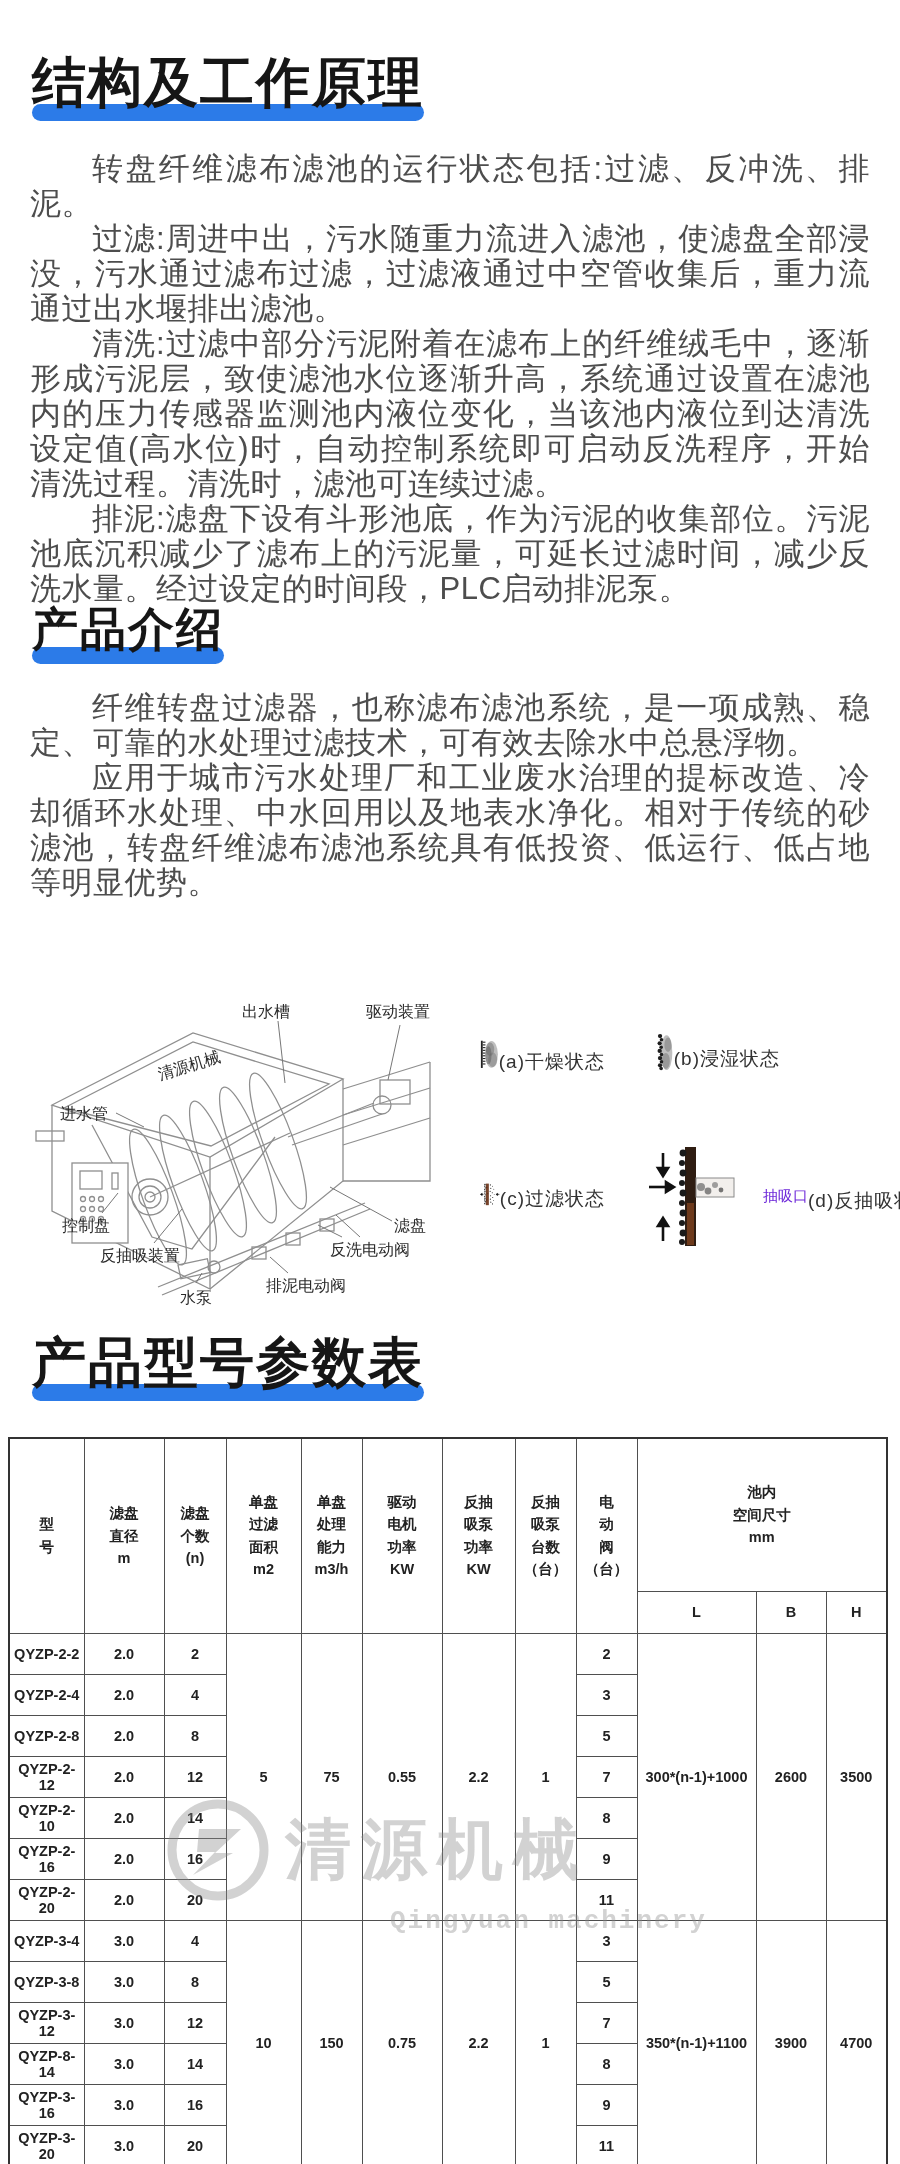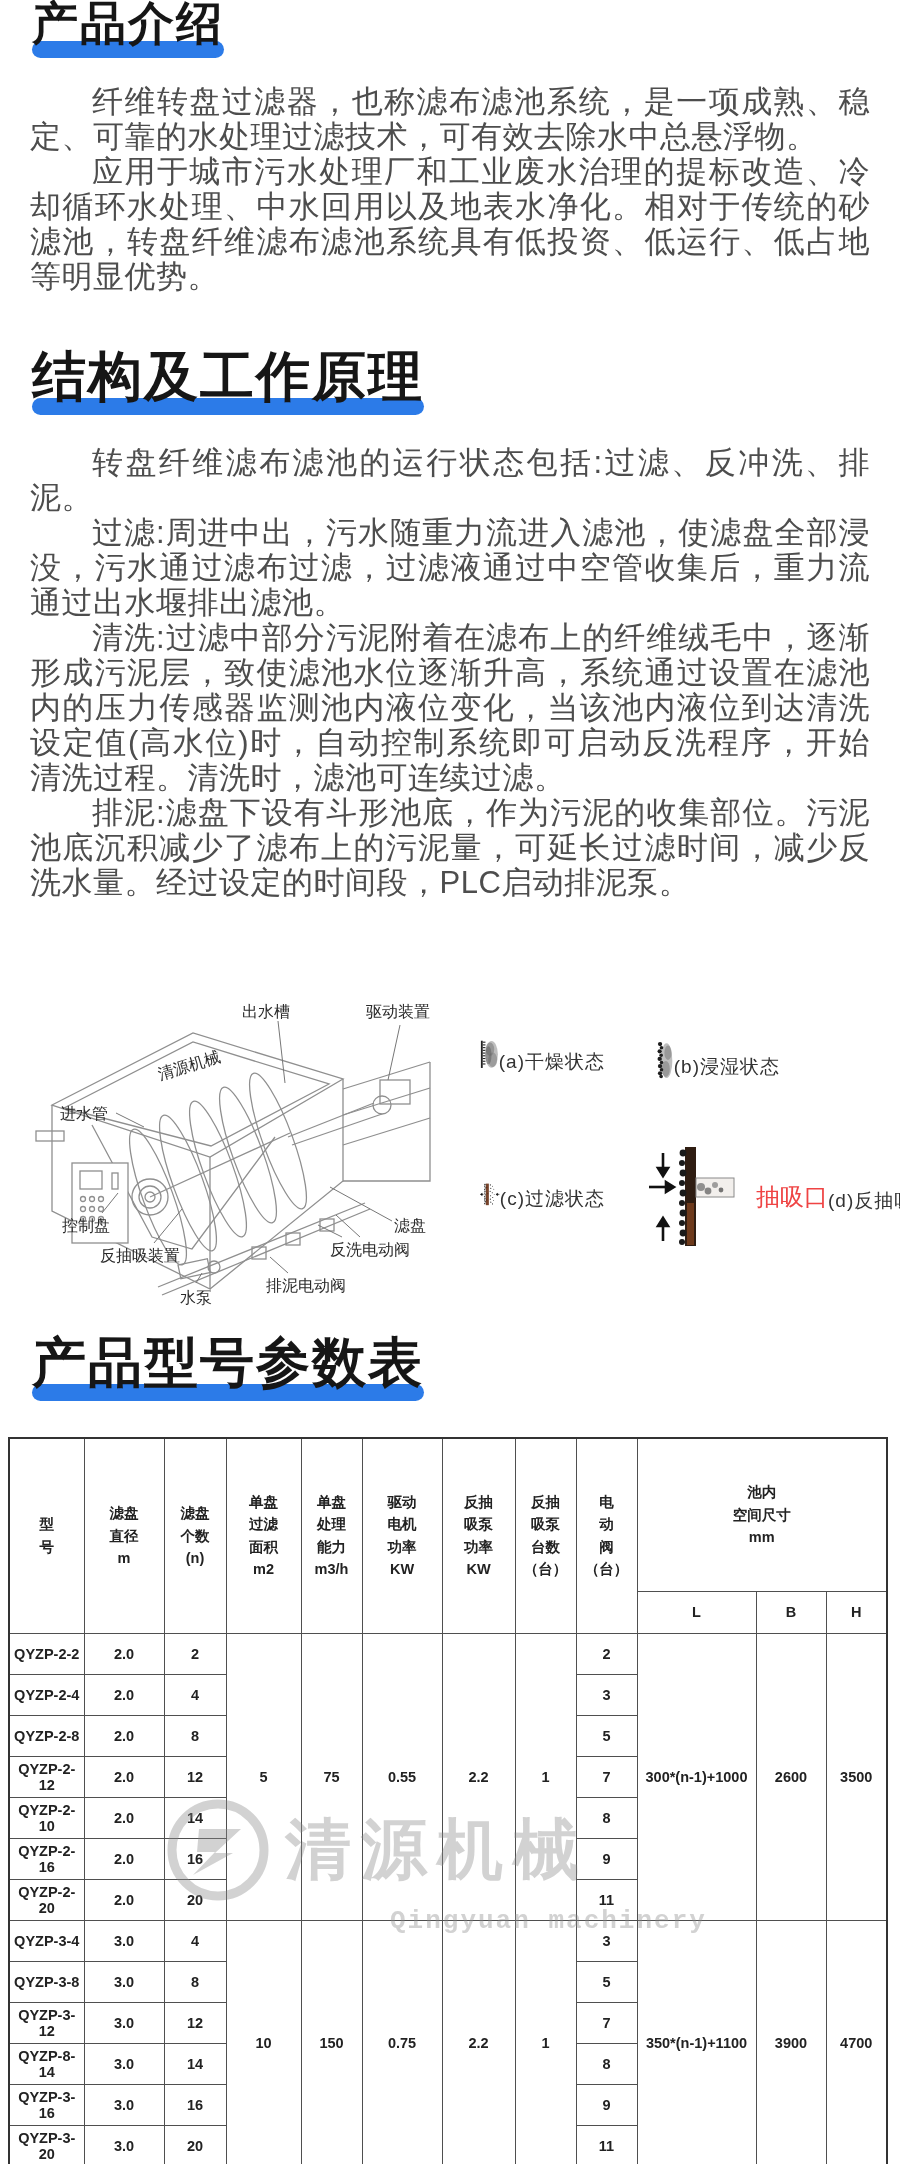--- a/index.html
+++ b/index.html
@@ -14,62 +14,62 @@
   .body-text p{margin:0 30px;font-size:31px;line-height:35px;color:#4d4d4d;
                text-align:justify;text-indent:2em;letter-spacing:0.5px;}
   .sec2-text{margin-top:30px;}
   .figure-row{position:relative;height:350px;margin-top:85px;}
   .diagram{position:absolute;left:30px;top:0;}
   .diagram svg text{font-size:16px;fill:#2b2b2b;}
   .states{position:absolute;left:470px;top:12px;width:360px;height:300px;}
   .state{position:absolute;display:flex;align-items:center;}
   .state-caption{font-size:19px;color:#333;letter-spacing:1px;white-space:nowrap;}
   .state-d-row{display:flex;flex-direction:row;align-items:center;}
-  .suction-label{font-size:24px;color:#ef4444;margin-left:16px;white-space:nowrap;}
+  .suction-label{font-size:15px;color:#6d28d9;margin-left:23px;white-space:nowrap;}
   .spec-section{position:relative;margin-top:0;}
   .spec-table{border-collapse:collapse;table-layout:fixed;width:880px;margin:36px 0 0 8px;
               border:2px solid #333;}
   .spec-table th,.spec-table td{border:1px solid #4f4f4f;text-align:center;vertical-align:middle;
               color:#222;padding:1px;}
   .spec-table th{font-weight:700;font-size:14.5px;line-height:1.55;white-space:pre-line;}
   .spec-table thead tr:first-child{height:153px;}
   .spec-table thead tr:last-child{height:42px;}
   .spec-table td{font-weight:700;font-size:14.5px;height:38px;}
   .tbl-watermark{position:absolute;left:165px;top:462px;opacity:0.38;pointer-events:none;z-index:2;}
   .wm-row{display:flex;align-items:center;}
   .wm-cn{font-size:66px;font-weight:bold;color:#8a8a8a;letter-spacing:10px;margin-left:14px;}
   .wm-en{font-family:"Liberation Mono","DejaVu Sans Mono",monospace;font-size:26px;font-weight:bold;
          color:#8a8a8a;margin:3px 0 0 225px;letter-spacing:2px;}
 </style>
 </head>
 <body>
 
 <div>
 
-  <section>
-    <div class="h-wrap">
-      <h1 class="h-title">产品介绍</h1>
-      <div class="h-bar"></div>
-    </div>
-    <div class="body-text">
-      <p>纤维转盘过滤器，也称滤布滤池系统，是一项成熟、稳定、可靠的水处理过滤技术，可有效去除水中总悬浮物。</p>
-      <p>应用于城市污水处理厂和工业废水治理的提标改造、冷却循环水处理、中水回用以及地表水净化。相对于传统的砂滤池，转盘纤维滤布滤池系统具有低投资、低运行、低占地等明显优势。</p>
-    </div>
-  </section>
-
   <section style="margin-top:55px;">
     <div class="h-wrap">
       <h2 class="h-title">结构及工作原理</h2>
       <div class="h-bar"></div>
     </div>
     <div class="body-text sec2-text">
       <p>转盘纤维滤布滤池的运行状态包括:过滤、反冲洗、排泥。</p>
       <p>过滤:周进中出，污水随重力流进入滤池，使滤盘全部浸没，污水通过滤布过滤，过滤液通过中空管收集后，重力流通过出水堰排出滤池。</p>
       <p>清洗:过滤中部分污泥附着在滤布上的纤维绒毛中，逐渐形成污泥层，致使滤池水位逐渐升高，系统通过设置在滤池内的压力传感器监测池内液位变化，当该池内液位到达清洗设定值(高水位)时，自动控制系统即可启动反洗程序，开始清洗过程。清洗时，滤池可连续过滤。</p>
       <p>排泥:滤盘下设有斗形池底，作为污泥的收集部位。污泥池底沉积减少了滤布上的污泥量，可延长过滤时间，减少反洗水量。经过设定的时间段，PLC启动排泥泵。</p>
+    </div>
+  </section>
+
+  <section>
+    <div class="h-wrap">
+      <h1 class="h-title">产品介绍</h1>
+      <div class="h-bar"></div>
+    </div>
+    <div class="body-text">
+      <p>纤维转盘过滤器，也称滤布滤池系统，是一项成熟、稳定、可靠的水处理过滤技术，可有效去除水中总悬浮物。</p>
+      <p>应用于城市污水处理厂和工业废水治理的提标改造、冷却循环水处理、中水回用以及地表水净化。相对于传统的砂滤池，转盘纤维滤布滤池系统具有低投资、低运行、低占地等明显优势。</p>
     </div>
   </section>
 
   <div class="figure-row">
 
     <div class="diagram">
       <svg width="415" height="350" viewBox="0 0 415 350">
         <g stroke="#8f8f8f" fill="none" stroke-width="1.3">
           <path d="M22 120 L163 48 L313 94 L180 172 Z"></path>
           <path d="M34 123 L163 57 L299 99 L181 161 Z"></path>
@@ -156,21 +156,21 @@
             <rect x="9" y="68" width="9" height="3.6" fill="#222222"></rect>
           <rect x="9" y="77" width="9" height="3.6" fill="#222222"></rect>
           <ellipse cx="38" cy="47" rx="21" ry="44" fill="#8a8a8a" opacity="0.55"></ellipse>
           <ellipse cx="33" cy="30" rx="14" ry="22" fill="#6f6f6f" opacity="0.5"></ellipse>
           <ellipse cx="42" cy="65" rx="15" ry="24" fill="#7a7a7a" opacity="0.5"></ellipse>
           <ellipse cx="28" cy="50" rx="10" ry="30" fill="#555555" opacity="0.45"></ellipse>
         </svg>
         <div class="state-caption" style="margin-top:14px;">(a)干燥状态</div>
       </div>
 
-      <div class="state" style="left:185px;top:12px;width:125px;text-align:right;">
+      <div class="state" style="left:185px;top:4px;width:125px;text-align:right;">
         <svg width="52" height="103" viewBox="0 0 52 103">
           <ellipse cx="32" cy="52" rx="16" ry="48" fill="#808080" opacity="0.5"></ellipse>
           <ellipse cx="36" cy="30" rx="10" ry="20" fill="#6a6a6a" opacity="0.45"></ellipse>
           <ellipse cx="30" cy="75" rx="11" ry="22" fill="#6a6a6a" opacity="0.45"></ellipse>
           <circle cx="14" cy="6" r="6" fill="#1d1d1d"></circle>
             <circle cx="18" cy="16" r="5" fill="#1d1d1d"></circle>
           <circle cx="13" cy="26" r="6" fill="#1d1d1d"></circle>
             <circle cx="17" cy="37" r="5" fill="#1d1d1d"></circle>
           <circle cx="13" cy="47" r="6" fill="#1d1d1d"></circle>
             <circle cx="18" cy="57" r="5" fill="#1d1d1d"></circle>

